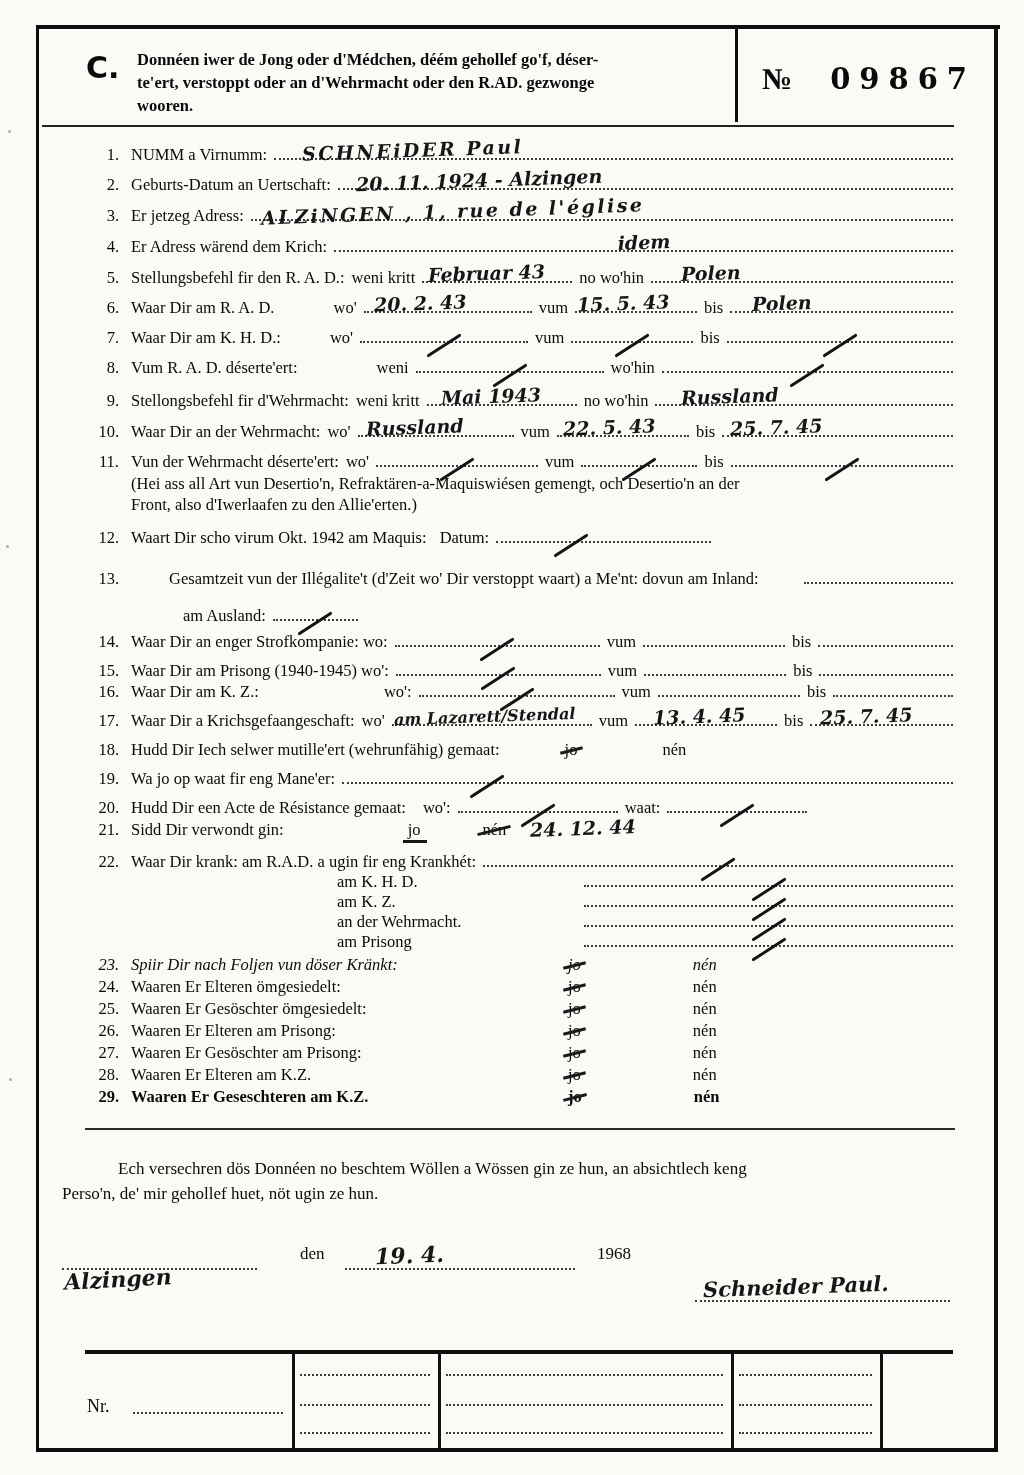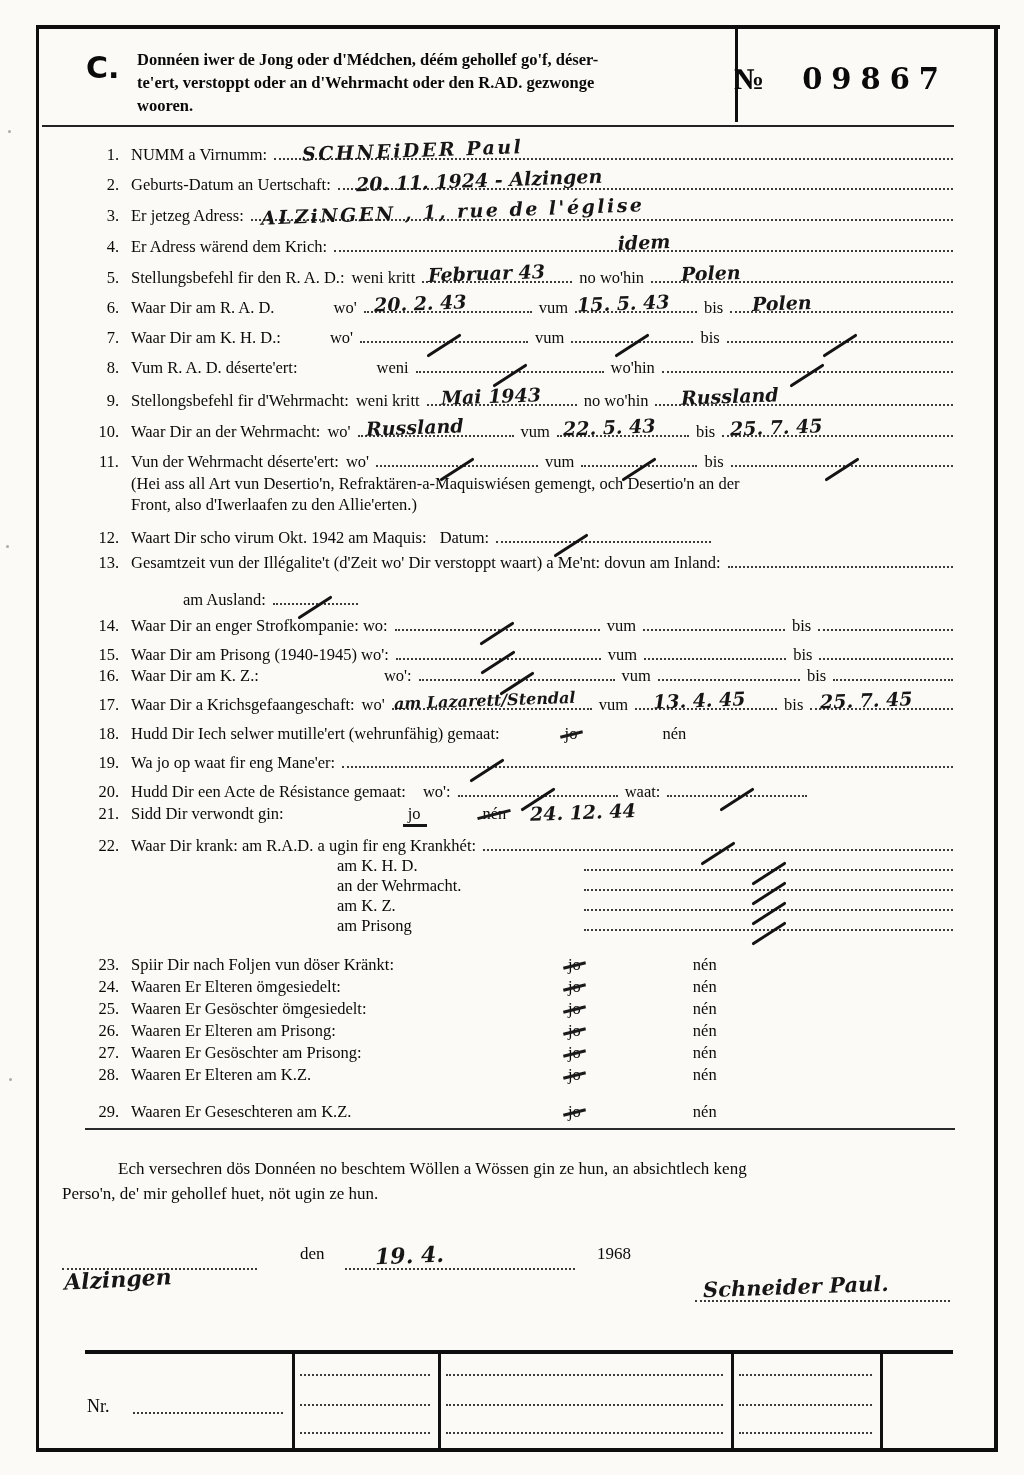--- a/index.html
+++ b/index.html
@@ -14,21 +14,21 @@
   #border-top{left:36px;top:25px;width:964px;height:4px;}
   #border-left{left:36px;top:25px;width:3px;height:1427px;}
   #border-right{left:994px;top:25px;width:4px;height:1427px;}
   #border-bottom{left:36px;top:1448px;width:962px;height:4px;}
   .speck{position:absolute;width:3px;height:3px;background:#777;border-radius:50%;opacity:.6;}
 
   
   #hdr-letter{position:absolute;left:86px;top:50px;font-size:30px;font-weight:bold;font-family:"DejaVu Sans",sans-serif;}
   #hdr-title{position:absolute;left:137px;top:48px;width:588px;font-size:16.5px;font-weight:bold;line-height:23px;text-align:justify;}
   #hdr-divider{position:absolute;left:735px;top:28px;width:3px;height:94px;background:#0e0e0e;}
-  #hdr-no{position:absolute;left:734px;top:62px;font-size:30px;font-weight:bold;}
+  #hdr-no{position:absolute;left:762px;top:62px;font-size:30px;font-weight:bold;}
   #hdr-no .digits{margin-left:38px;letter-spacing:9px;font-family:"DejaVu Serif",serif;font-size:29px;}
   #hdr-rule{position:absolute;left:42px;top:125px;width:912px;height:2px;background:#222;}
 
   
   #form-body{position:absolute;left:85px;top:142px;width:868px;font-size:16.5px;}
   .row{display:flex;align-items:baseline;line-height:21px;white-space:nowrap;}
   .num{width:34px;flex-shrink:0;text-align:right;margin-right:12px;}
   .lbl{margin-right:7px;flex-shrink:0;}
   .gap{display:inline-block;flex-shrink:0;}
   .line{display:inline-block;position:relative;height:0;border-bottom:2px dotted #3c3c3c;margin-right:7px;flex-shrink:0;}
@@ -232,21 +232,21 @@
     </div>
     <div class="row" style="margin-top: 12px;">
       <span class="num">12.</span>
       <span class="lbl">Waart Dir scho virum Okt. 1942 am Maquis:</span>
       <span class="gap" style="width: 6px;"></span>
       <span class="lbl">Datum:</span>
       <span class="line" style="width: 215px;">
         <span class="slash fixed" style="left: 55px;"></span>
       </span>
     </div>
-    <div class="row" style="margin-top: 4px;">
+    <div class="row" style="margin-top: 20px; gap: 38px;">
       <span class="num">13.</span>
       <span class="lbl">Gesamtzeit vun der Illégalite't (d'Zeit wo' Dir verstoppt waart) a Me'nt: dovun am Inland:</span>
       <span class="line grow"></span>
     </div>
     <div class="row sub13" style="margin-top: 16px;">
       <span class="num"></span>
       <span class="lbl">am Ausland:</span>
       <span class="line" style="width: 85px;">
         <span class="slash"></span>
       </span>
@@ -349,40 +349,40 @@
     </div>
     <div class="row sub22" style="margin-top: 0px;">
       <span class="num"></span>
       <span class="lbl">am K. H. D.</span>
       <span class="line grow">
         <span class="slash"></span>
       </span>
     </div>
     <div class="row sub22" style="margin-top: 0px;">
       <span class="num"></span>
-      <span class="lbl">an der Wehrmacht.</span>
+      <span class="lbl">am K. Z.</span>
       <span class="line grow">
         <span class="slash"></span>
       </span>
     </div>
     <div class="row sub22" style="margin-top: 0px;">
       <span class="num"></span>
-      <span class="lbl">am K. Z.</span>
+      <span class="lbl">an der Wehrmacht.</span>
       <span class="line grow">
         <span class="slash"></span>
       </span>
     </div>
     <div class="row sub22" style="margin-top: 0px;">
       <span class="num"></span>
       <span class="lbl">am Prisong</span>
       <span class="line grow">
         <span class="slash"></span>
       </span>
     </div>
-    <div class="row" style="margin-top: 18px;">
+    <div class="row" style="margin-top: 2px; font-style: italic;">
       <span class="num">23.</span>
       <span class="lbl" style="width: 430px;">Spiir Dir nach Foljen vun döser Kränkt:</span>
       <span class="jo strike">jo</span>
       <span class="gap" style="width: 112px;"></span>
       <span class="lbl">nén</span>
     </div>
     <div class="row" style="margin-top: 1px;">
       <span class="num">24.</span>
       <span class="lbl" style="width: 430px;">Waaren Er Elteren ömgesiedelt:</span>
       <span class="jo strike">jo</span>
@@ -410,21 +410,21 @@
       <span class="gap" style="width: 112px;"></span>
       <span class="lbl">nén</span>
     </div>
     <div class="row" style="margin-top: 1px;">
       <span class="num">28.</span>
       <span class="lbl" style="width: 430px;">Waaren Er Elteren am K.Z.</span>
       <span class="jo strike">jo</span>
       <span class="gap" style="width: 112px;"></span>
       <span class="lbl">nén</span>
     </div>
-    <div class="row" style="margin-top: 16px;">
+    <div class="row" style="margin-top: 1px; font-weight: bold;">
       <span class="num">29.</span>
       <span class="lbl" style="width: 430px;">Waaren Er Geseschteren am K.Z.</span>
       <span class="jo strike">jo</span>
       <span class="gap" style="width: 112px;"></span>
       <span class="lbl">nén</span>
     </div>
   </div>
 
 <div id="decl-rule"></div>
 <div id="declaration">

